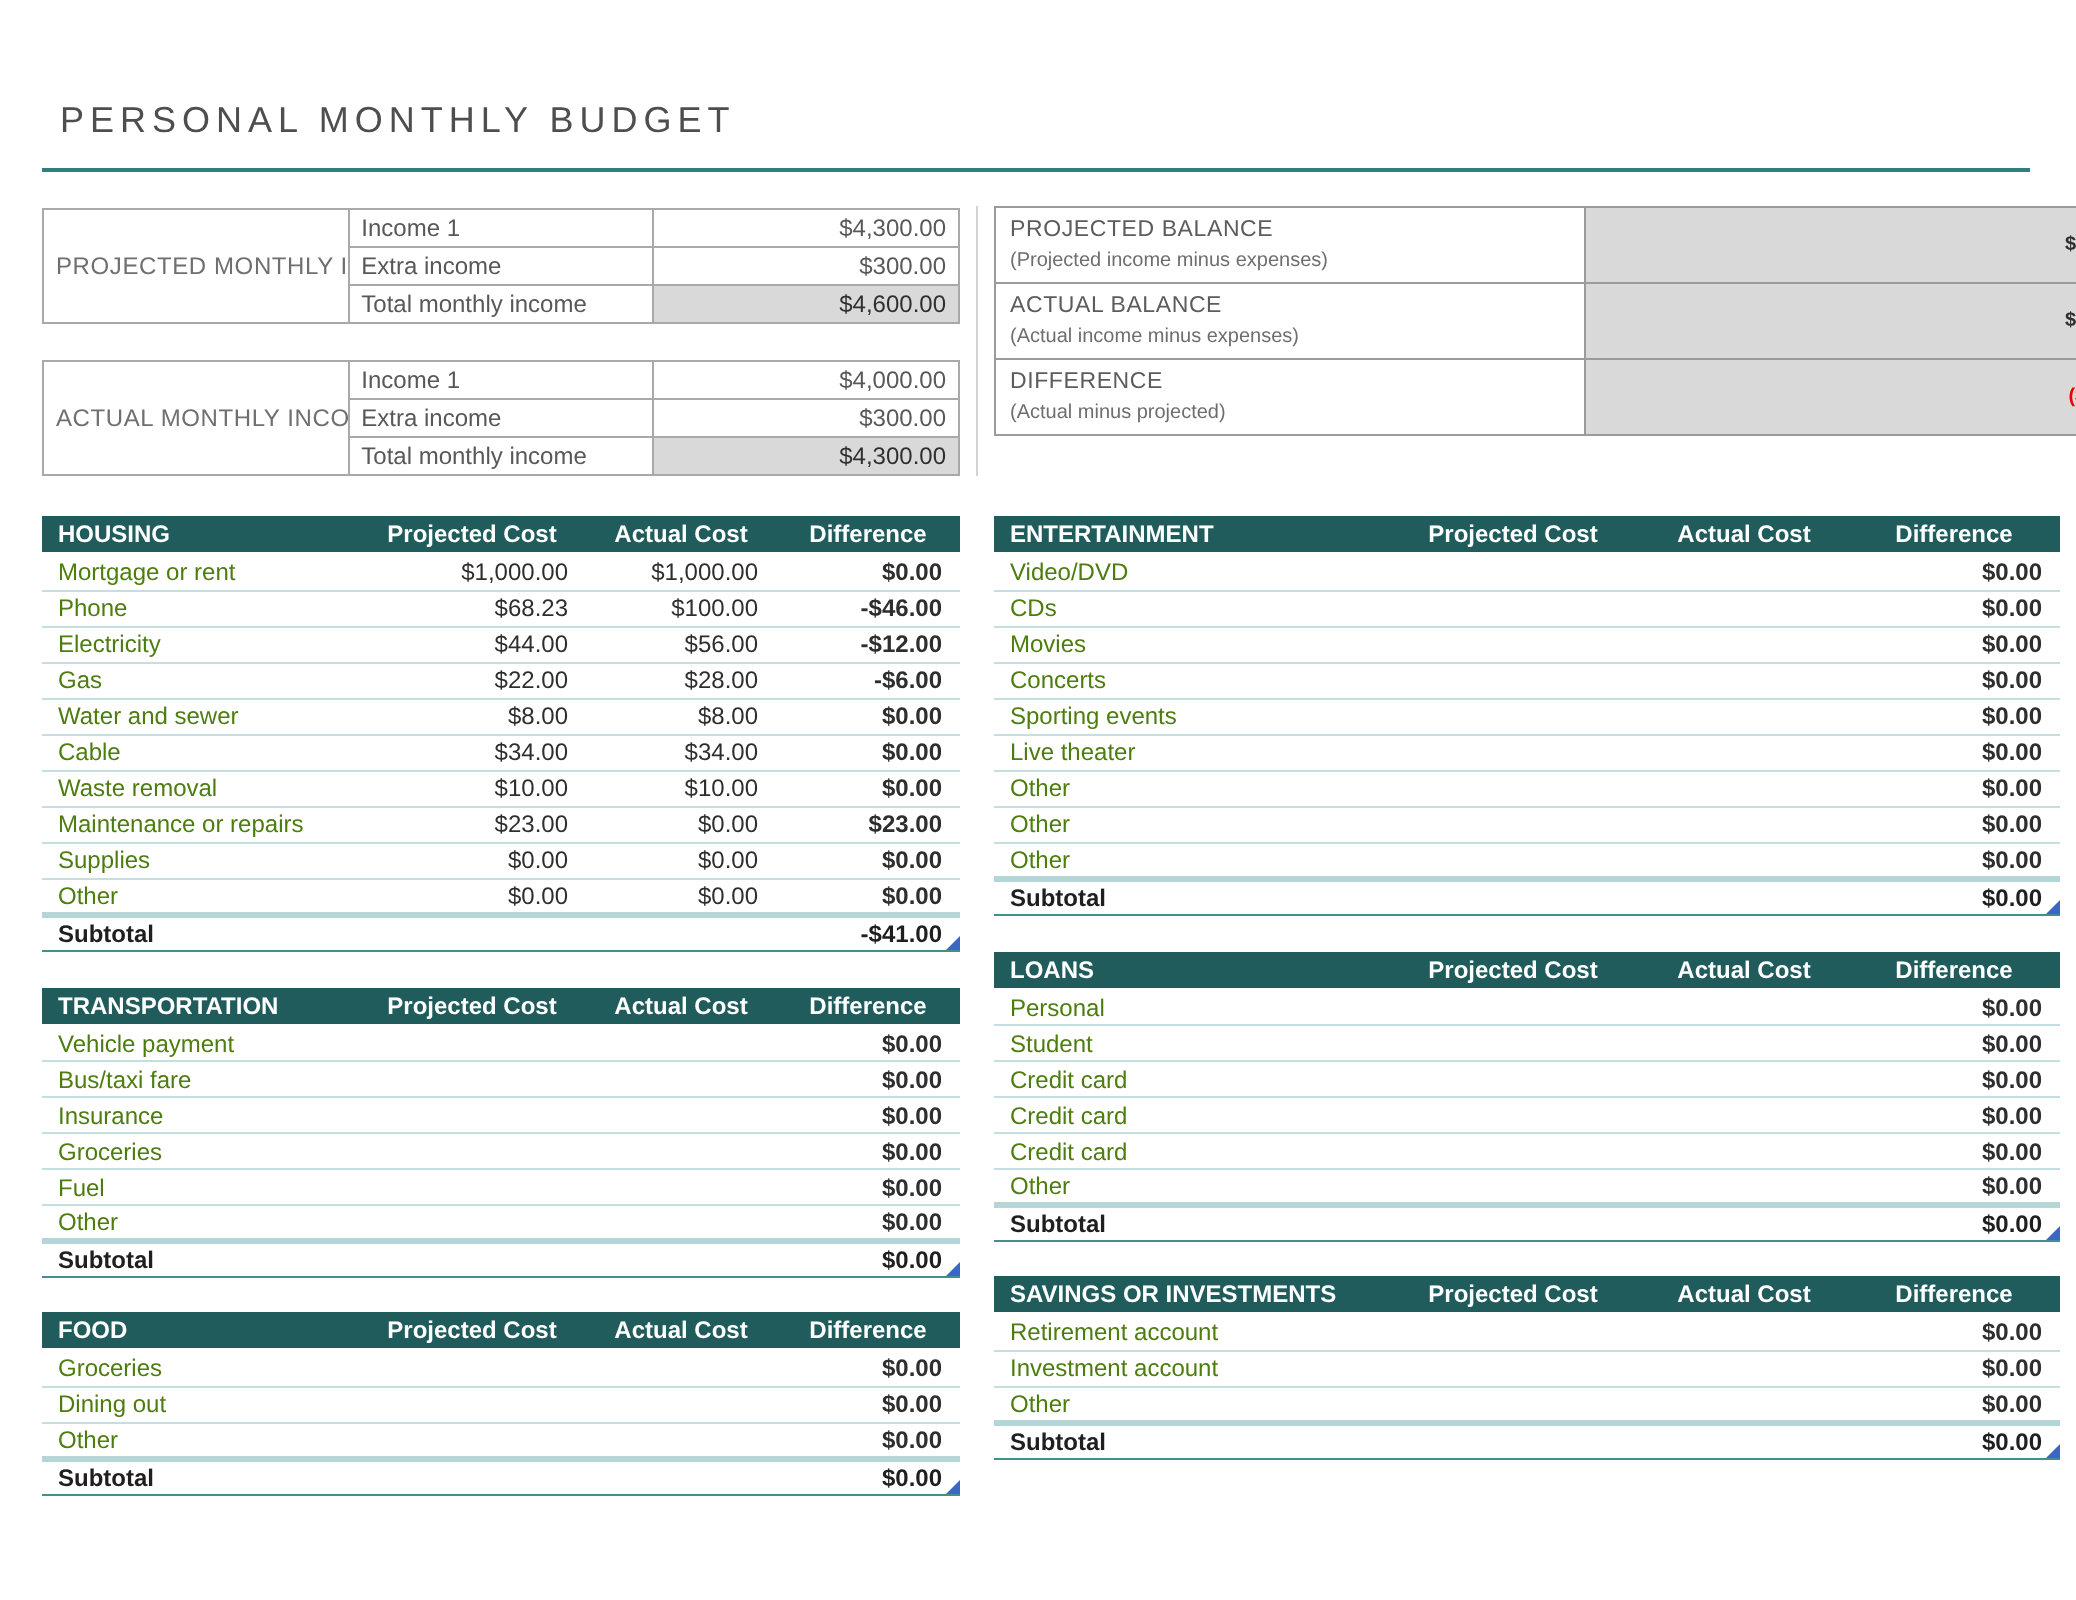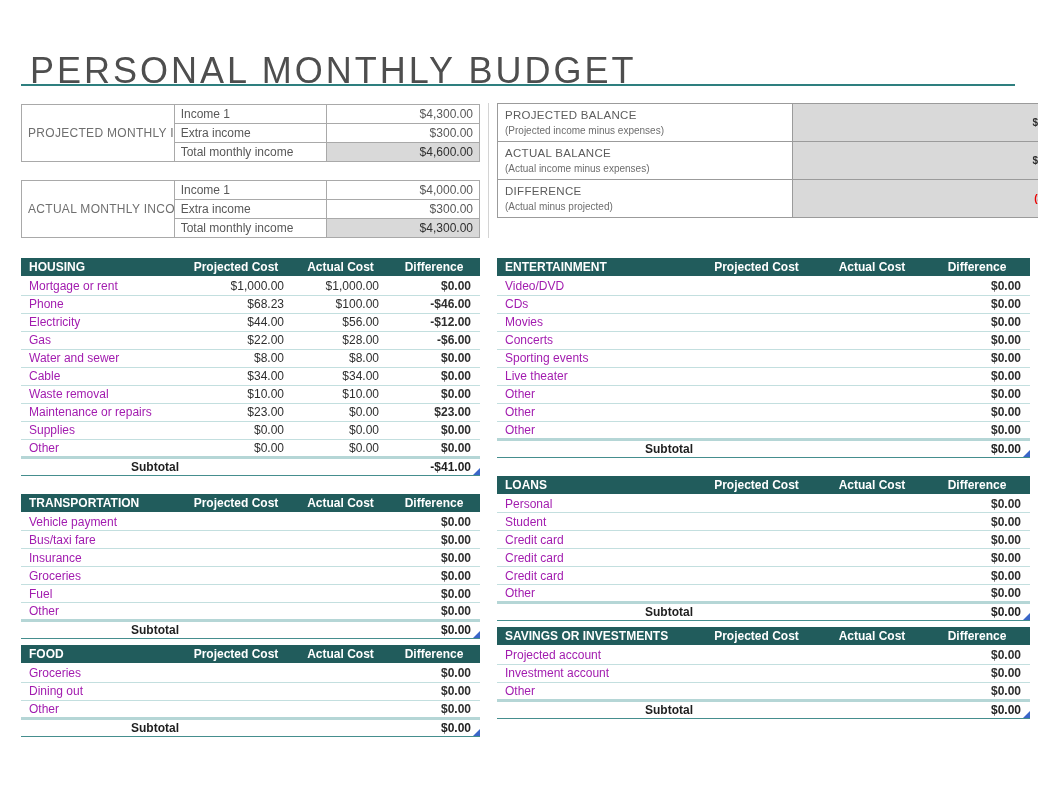--- a/index.html
+++ b/index.html
@@ -12,21 +12,21 @@
   }
   *{margin:0;padding:0;box-sizing:border-box;}
   body{background:#ffffff;}
   .page{
     position:relative;width:1038px;height:800px;background:#ffffff;overflow:hidden;
     font-family:"Liberation Sans",sans-serif;color:#2e2e2e;
   }
   
   .page-title{
     position:absolute;left:30px;top:50px;
-    font-size:36px;font-weight:400;letter-spacing:3px;color:#4e4e4e;white-space:nowrap;
+    font-size:18px;font-weight:400;letter-spacing:3px;color:#4e4e4e;white-space:nowrap;
   }
   .title-rule{position:absolute;left:21px;top:84px;width:994px;height:2px;background:var(--accent);}
   .v-divider{position:absolute;left:488px;top:103px;width:1px;height:135px;background:#d4d4d4;}
 
   
   .income-wrap{position:absolute;left:21px;top:104px;width:459px;}
   table.income{border-collapse:collapse;table-layout:fixed;width:459px;border:1px solid #8f8f8f;}
   table.income + table.income{margin-top:18px;}
   table.income td{border:1px solid #a9a9a9;height:19px;font-size:12px;padding:0 6px;overflow:hidden;white-space:nowrap;}
   td.inc-label{
@@ -45,39 +45,39 @@
   .bal-title{font-size:11.5px;color:#5c5c5c;letter-spacing:.3px;line-height:1.45;white-space:nowrap;}
   .bal-sub{font-size:10px;color:#6e6e6e;line-height:1.35;white-space:nowrap;}
   td.bal-value{background:var(--grayfill);text-align:right;padding-right:9px;font-size:10px;font-weight:bold;color:#2f2f2f;white-space:nowrap;}
   td.bal-value.neg{color:var(--red);text-align:right;}
 
   
   .col{position:absolute;top:258px;}
   .col-left{left:21px;width:459px;}
   .col-right{left:497px;width:533px;}
   .col .budget-table:nth-of-type(2){margin-top:18px;}
-  .col .budget-table:nth-of-type(3){margin-top:6px;}
+  .col .budget-table:nth-of-type(3){margin-top:17px;}
   table.cat{border-collapse:collapse;table-layout:fixed;border-bottom:1px solid #458e8e;}
   .side-left table.cat{width:459px;}
   .side-right table.cat{width:533px;}
   .side-left col.c-item{width:158px;}  .side-left col.c-proj{width:114px;}
   .side-left col.c-act{width:95px;}    .side-left col.c-diff{width:92px;}
   .side-right col.c-item{width:196px;} .side-right col.c-proj{width:127px;}
   .side-right col.c-act{width:104px;}  .side-right col.c-diff{width:106px;}
   table.cat th{
     background:var(--teal);color:#ffffff;height:19px;font-size:12px;font-weight:bold;
     border-bottom:2px solid #ffffff;white-space:nowrap;overflow:hidden;
   }
   th.h-item{text-align:left;padding-left:8px;}
   th.h-num{text-align:center;}
   table.cat td{height:18px;font-size:12px;border-bottom:1px solid var(--rowline);white-space:nowrap;overflow:hidden;}
-  td.c-item{padding-left:8px;color:#a21caf;}
+  td.c-item{padding-left:8px;color:#4d7c0f;}
   td.c-num{text-align:right;padding-right:9px;color:#2e2e2e;}
   td.c-diff{font-weight:bold;}
-  tr.subtotal td{border-top:3px solid var(--band);border-bottom:none;font-weight:bold;color:#1f1f1f;text-align:right;}
+  tr.subtotal td{border-top:3px solid var(--band);border-bottom:none;font-weight:bold;color:#1f1f1f;}
   tr.subtotal td.c-diff{position:relative;}
   .fill-handle{
     position:absolute;right:0;bottom:0;width:0;height:0;display:block;
     border-left:7px solid transparent;border-bottom:7px solid #3a66c8;
   }
 </style>
 </head>
 <body>
 
 <div class="page">
@@ -503,21 +503,21 @@
         <thead>
             <tr class="head-row">
               <th class="h-item">SAVINGS OR INVESTMENTS</th>
               <th class="h-num">Projected Cost</th>
               <th class="h-num">Actual Cost</th>
               <th class="h-num">Difference</th>
             </tr>
           </thead>
         <tbody>
             <tr>
-              <td class="c-item">Projected account</td>
+              <td class="c-item">Retirement account</td>
               <td class="c-num"></td>
               <td class="c-num"></td>
               <td class="c-num c-diff">$0.00</td>
             </tr>
             <tr>
               <td class="c-item">Investment account</td>
               <td class="c-num"></td>
               <td class="c-num"></td>
               <td class="c-num c-diff">$0.00</td>
             </tr>

